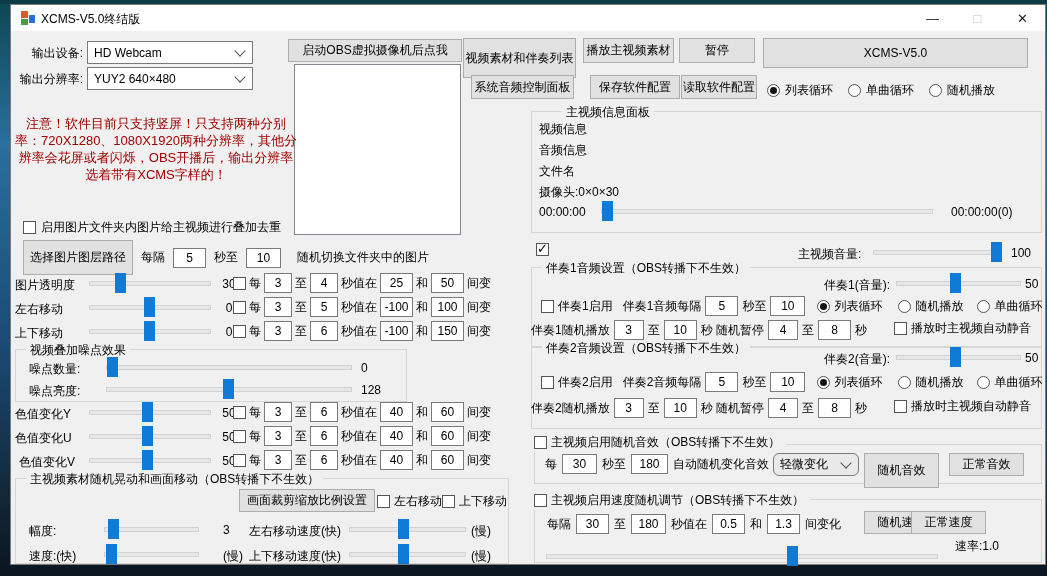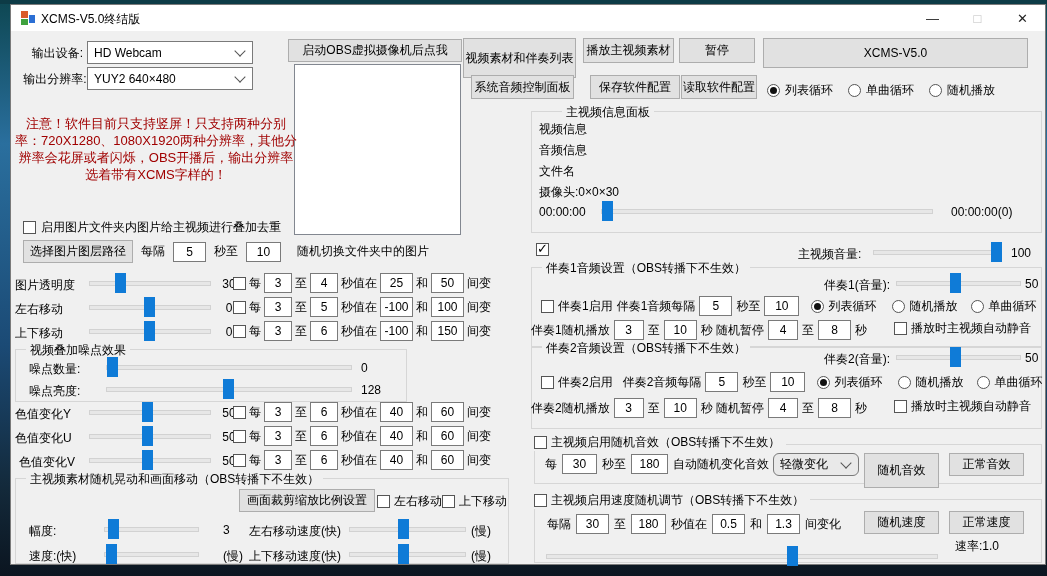--- a/index.html
+++ b/index.html
@@ -61,21 +61,21 @@
         <span class="wc" style="color:#c0c0c0">□</span>
         <span class="wc" style="color:#222">✕</span>
       </div>
     </div>
 
     <div class="lbl" style="left:8px;top:40px;width:64px;text-align:right">输出设备:</div>
     <div class="combo" style="left:76px;top:36px;width:166px;height:23px">
       <span>HD Webcam</span>
       <i class="chev"></i>
     </div>
-    <div class="lbl" style="left:8px;top:66px;width:72px;text-align:center">输出分辨率:</div>
+    <div class="lbl" style="left:0px;top:66px;width:72px;text-align:right">输出分辨率:</div>
     <div class="combo" style="left:76px;top:62px;width:166px;height:23px">
       <span>YUY2 640×480</span>
       <i class="chev"></i>
     </div>
 
     <div class="btn" style="left:277px;top:34px;width:174px;height:23px">启动OBS虚拟摄像机后点我</div>
     <div class="listbox" style="left:283px;top:59px;width:167px;height:171px"></div>
 
     <div class="btn" style="left:452px;top:33px;width:113px;height:40px">视频素材和伴奏列表</div>
     <div class="btn" style="left:572px;top:33px;width:91px;height:25px">播放主视频素材</div>
@@ -96,21 +96,21 @@
     </div>
 
     <div class="notice" style="left:4px;top:110px;width:282px">注意！软件目前只支持竖屏！只支持两种分别率：720X1280、1080X1920两种分辨率，其他分辨率会花屏或者闪烁，OBS开播后，输出分辨率选着带有XCMS字样的！</div>
 
     <div class="frow" style="left:12px;top:214px;gap:5px">
       <span class="cb"></span>
       <span>启用图片文件夹内图片给主视频进行叠加去重</span>
     </div>
 
     <div class="frow" style="left:12px;top:235px;gap:8px">
-      <span class="btn" style="position:static;width:110px;height:23px">选择图片图层路径</span>
+      <span class="btn" style="position:static;width:110px;height:35px">选择图片图层路径</span>
       <span>每隔</span>
       <span class="tb w33">5</span>
       <span>秒至</span>
       <span class="tb w35">10</span>
       <span style="margin-left:8px">随机切换文件夹中的图片</span>
     </div>
 
     <div class="lbl" style="left:4px;top:272px">图片透明度</div>
     <div class="slider" style="left:78px;top:268px;width:122px">
         <div class="track"></div>
@@ -309,21 +309,21 @@
     </div>
     <div class="lbl" style="left:813px;top:272px">伴奏1(音量):</div>
     <div class="slider" style="left:885px;top:268px;width:125px">
         <div class="track"></div>
         <div class="thumb" style="left:48%"></div>
       </div>
     <div class="val" style="left:1014px;top:272px">50</div>
     <div class="frow" style="left:530px;top:291px;gap:4px">
       <span class="cb"></span>
       <span>伴奏1启用</span>
-      <span style="">伴奏1音频每隔</span>
+      <span style="margin-left:6px">伴奏1音频每隔</span>
       <span class="tb w33">5</span>
       <span>秒至</span>
       <span class="tb w35">10</span>
       <span class="rd on" style="margin-left:8px"></span>
       <span>列表循环</span>
       <span class="rd" style="margin-left:12px"></span>
       <span>随机播放</span>
       <span class="rd" style="margin-left:10px"></span>
       <span>单曲循环</span>
     </div>
@@ -411,21 +411,21 @@
       <span class="tb w33">30</span>
       <span>至</span>
       <span class="tb w35">180</span>
       <span>秒值在</span>
       <span class="tb w33">0.5</span>
       <span>和</span>
       <span class="tb w33">1.3</span>
       <span>间变化</span>
     </div>
     <div class="btn" style="left:853px;top:506px;width:75px;height:23px">随机速度</div>
-    <div class="btn" style="left:938px;top:506px;width:75px;height:23px">正常速度</div>
+    <div class="btn" style="left:900px;top:506px;width:75px;height:23px">正常速度</div>
     <div class="lbl" style="left:944px;top:533px">速率:1.0</div>
     <div class="slider" style="left:535px;top:541px;width:392px">
         <div class="track"></div>
         <div class="thumb" style="left:63%"></div>
       </div>
 
   </div>
 </div>
 
 </body></html>

